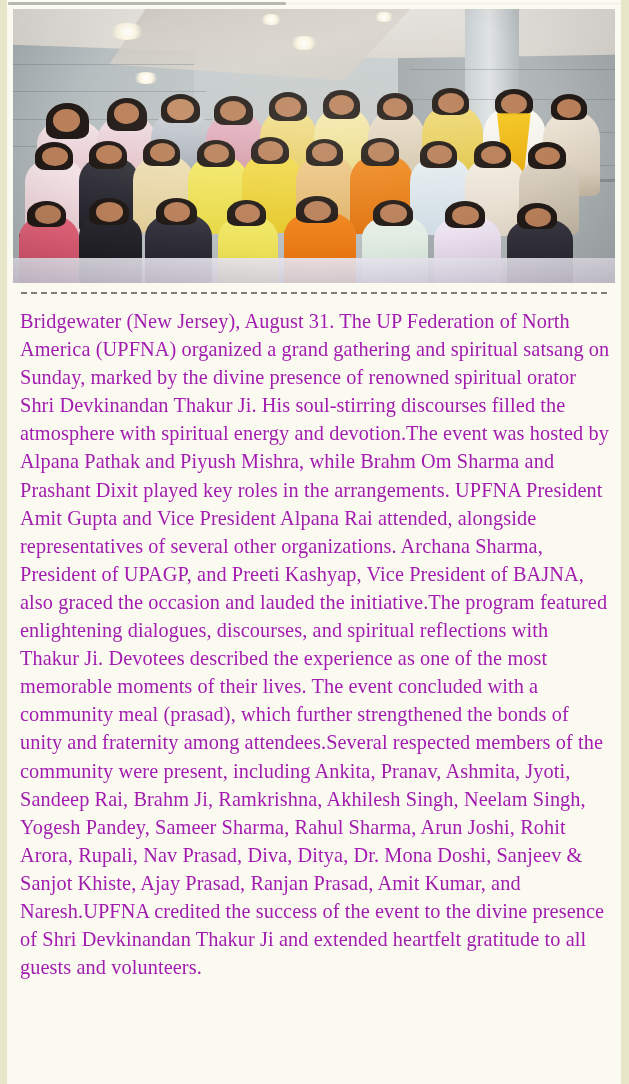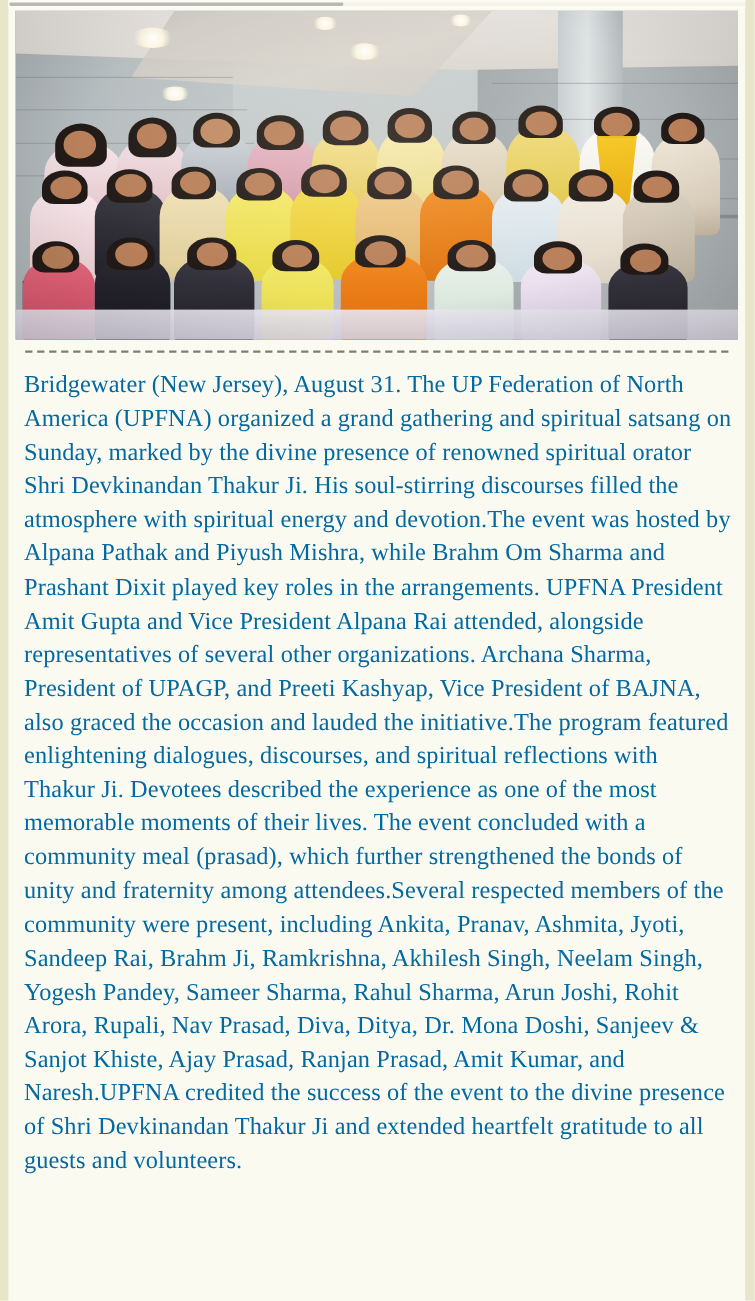--- a/index.html
+++ b/index.html
@@ -128,21 +128,21 @@
     width: 590px;
     z-index: 10;
   }
   .article p {
     margin: 0;
     text-align: justify;
     text-justify: inter-word;
     font-family: "Liberation Serif", "DejaVu Serif", serif;
     font-size: 20.3px;
     line-height: 28.1px;
-    color: #0369a1;
+    color: #a21caf;
     letter-spacing: .1px;
     -webkit-font-smoothing: antialiased;
   }
   .article p:last-child { text-align: left; }
 </style>
 </head>
 <body>
 
 <div id="page">
 

